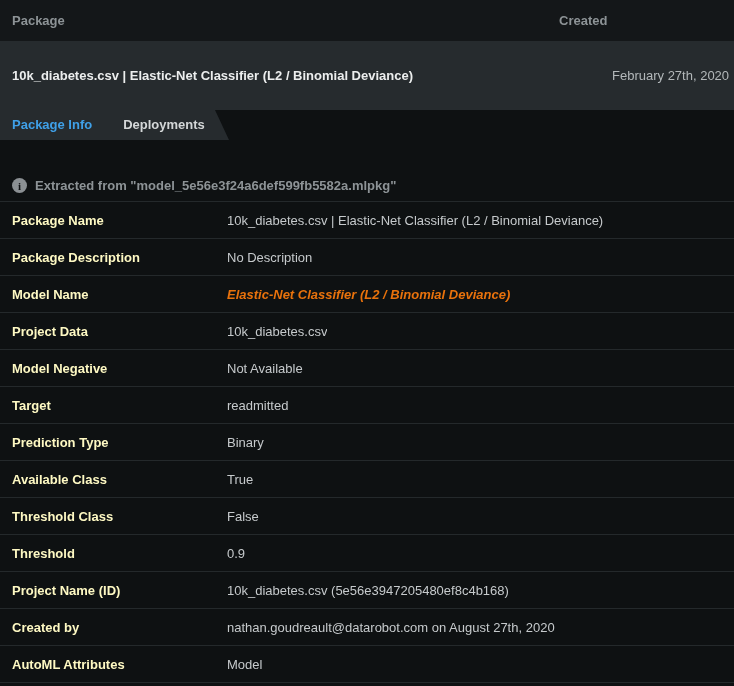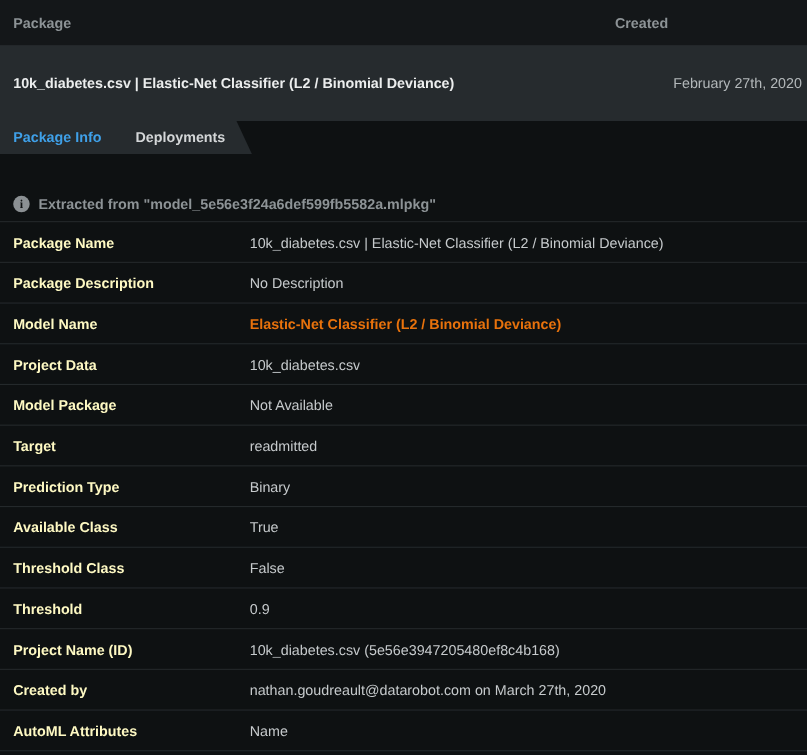--- a/index.html
+++ b/index.html
@@ -128,20 +128,21 @@
   .detail-value{
     color:var(--text-light);
     white-space:nowrap;
     overflow:hidden;
     text-overflow:ellipsis;
   }
   .detail-value.link{
     color:var(--accent-orange);
     font-weight:bold;
     cursor:pointer;
+    font-style:italic;
   }
 </style>
 </head>
 <body>
 
 <header class="list-header">
   <span class="col-label col-package">Package</span>
   <span class="col-label col-created">Created</span>
 </header>
 
@@ -174,21 +175,21 @@
       </div>
       <div class="detail-row">
         <div class="detail-label">Model Name</div>
         <div class="detail-value link">Elastic-Net Classifier (L2 / Binomial Deviance)</div>
       </div>
       <div class="detail-row">
         <div class="detail-label">Project Data</div>
         <div class="detail-value">10k_diabetes.csv</div>
       </div>
       <div class="detail-row">
-        <div class="detail-label">Model Package</div>
+        <div class="detail-label">Model Negative</div>
         <div class="detail-value">Not Available</div>
       </div>
       <div class="detail-row">
         <div class="detail-label">Target</div>
         <div class="detail-value">readmitted</div>
       </div>
       <div class="detail-row">
         <div class="detail-label">Prediction Type</div>
         <div class="detail-value">Binary</div>
       </div>
@@ -203,20 +204,20 @@
       <div class="detail-row">
         <div class="detail-label">Threshold</div>
         <div class="detail-value">0.9</div>
       </div>
       <div class="detail-row">
         <div class="detail-label">Project Name (ID)</div>
         <div class="detail-value">10k_diabetes.csv (5e56e3947205480ef8c4b168)</div>
       </div>
       <div class="detail-row">
         <div class="detail-label">Created by</div>
-        <div class="detail-value">nathan.goudreault@datarobot.com on March 27th, 2020</div>
+        <div class="detail-value">nathan.goudreault@datarobot.com on August 27th, 2020</div>
       </div>
       <div class="detail-row">
         <div class="detail-label">AutoML Attributes</div>
-        <div class="detail-value">Name</div>
+        <div class="detail-value">Model</div>
       </div>
     </div>
 </main>
 
 </body></html>

